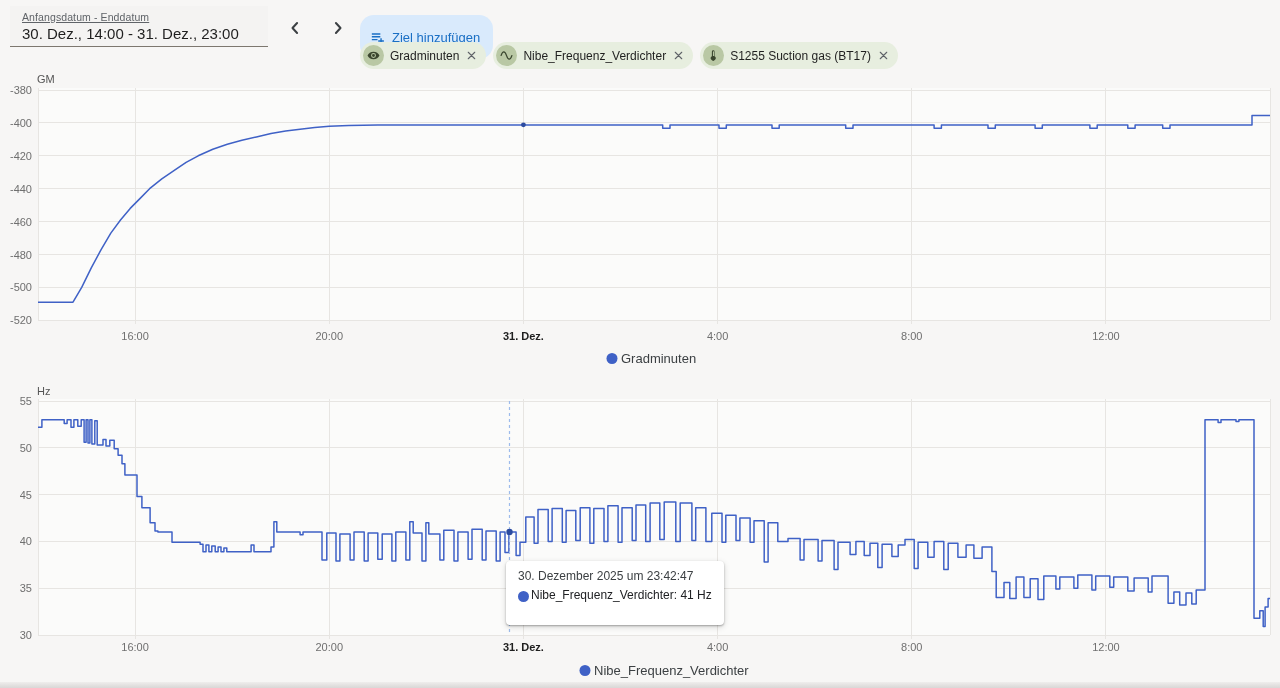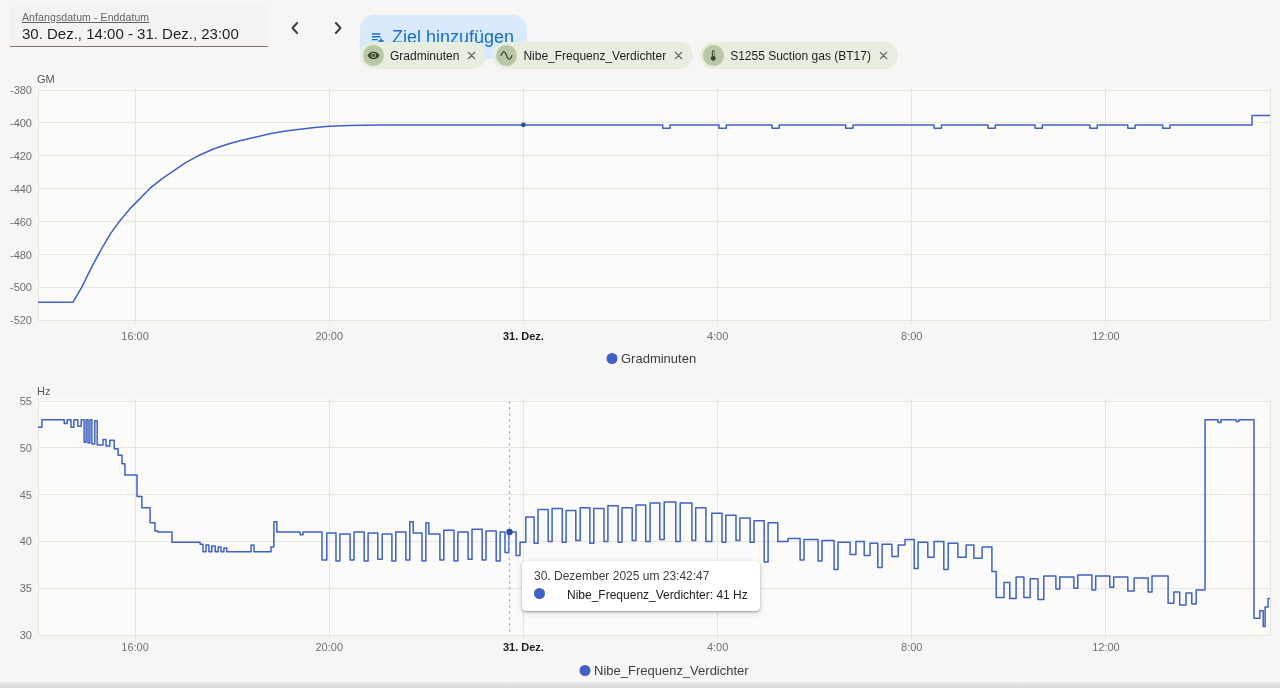--- a/index.html
+++ b/index.html
@@ -13,43 +13,43 @@
   .date-label{font-size:10.5px;color:#5f6368;margin:5px 0 0 12px;letter-spacing:.1px;text-decoration:underline;}
   .date-value{font-size:15px;color:#1f1f1f;margin:2px 0 0 12px;}
 
   
   .nav-btn{position:absolute;top:14px;width:30px;height:30px;border:none;background:transparent;
     display:flex;align-items:center;justify-content:center;cursor:pointer;padding:0;}
   .nav-prev{left:280px;} .nav-next{left:323px;}
 
   
   .add-target{position:absolute;left:360px;top:15px;height:44px;border:none;border-radius:14px;
-    background:#d9eafc;color:#1a6fc4;font-size:18px;font-family:inherit;display:flex;
+    background:#d9eafc;color:#1a6fc4;font-size:13px;font-family:inherit;display:flex;
     align-items:center;gap:6px;padding:0 13px 0 9px;cursor:pointer;}
 
   
   .chips{position:absolute;left:360px;top:42px;display:flex;gap:7px;}
   .chip{height:27px;border-radius:14px;background:#e7eedf;display:flex;align-items:center;
     gap:6px;padding:0 8px 0 3px;font-size:12px;color:#1f1f1f;cursor:pointer;}
   .chip-avatar{width:21px;height:21px;border-radius:50%;background:#b9c8a4;display:flex;
     align-items:center;justify-content:center;flex:0 0 auto;}
   .chip-close{display:flex;align-items:center;cursor:pointer;}
 
   
   #charts{position:absolute;left:0;top:0;}
   .tick{font-size:11px;fill:#6f6f6f;}
   .tick-bold{font-size:11px;fill:#1f1f1f;font-weight:bold;}
   .unit{font-size:11px;fill:#555;}
   .legend-text{font-size:13px;fill:#3c4043;}
 
   
-  .tooltip{position:absolute;left:522px;top:561px;background:#ffffff;border-radius:4px;
+  .tooltip{position:absolute;left:506px;top:561px;background:#ffffff;border-radius:4px;
     box-shadow:0 1px 2px rgba(0,0,0,.3),0 2px 6px rgba(0,0,0,.15);
-    padding:8px 12px 9px 12px;font-size:12px;color:#3c4043;white-space:nowrap;}
-  .tt-row{display:flex;align-items:flex-start;gap:22px;margin-top:5px;color:#202124;}
+    padding:8px 12px 23px 12px;font-size:12px;color:#3c4043;white-space:nowrap;}
+  .tt-row{display:flex;align-items:flex-end;gap:2px;margin-top:5px;color:#202124;}
   .tt-dot{width:11px;height:11px;border-radius:50%;background:#3f61c6;flex:0 0 auto;}
 
   
   .bottom-bar{position:absolute;left:0;bottom:0;width:1280px;height:6px;
     background:linear-gradient(#efedec,#d9d7d6);}
 </style>
 </head>
 <body>
 
 <div class="page">

